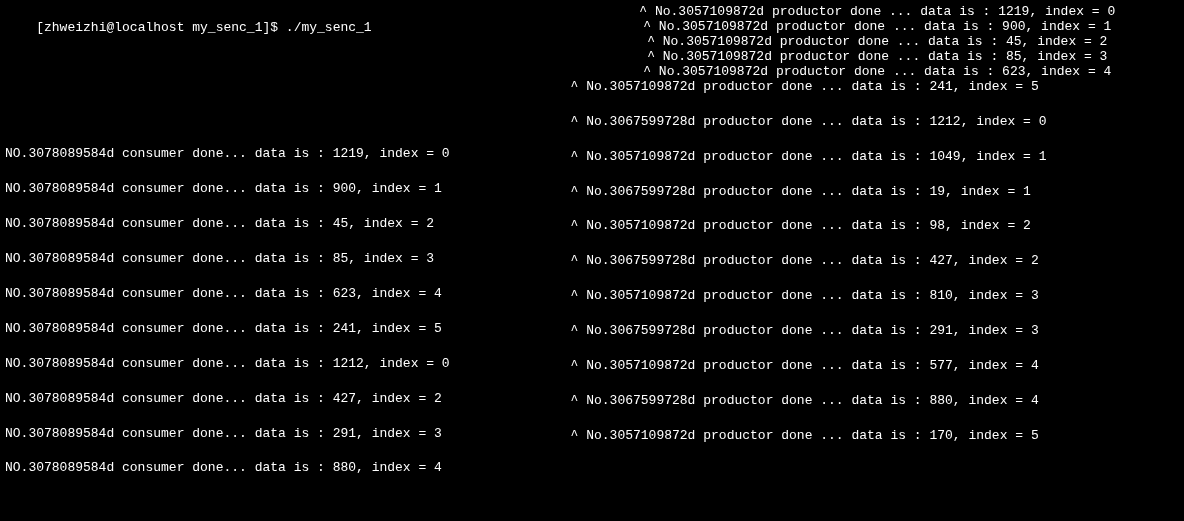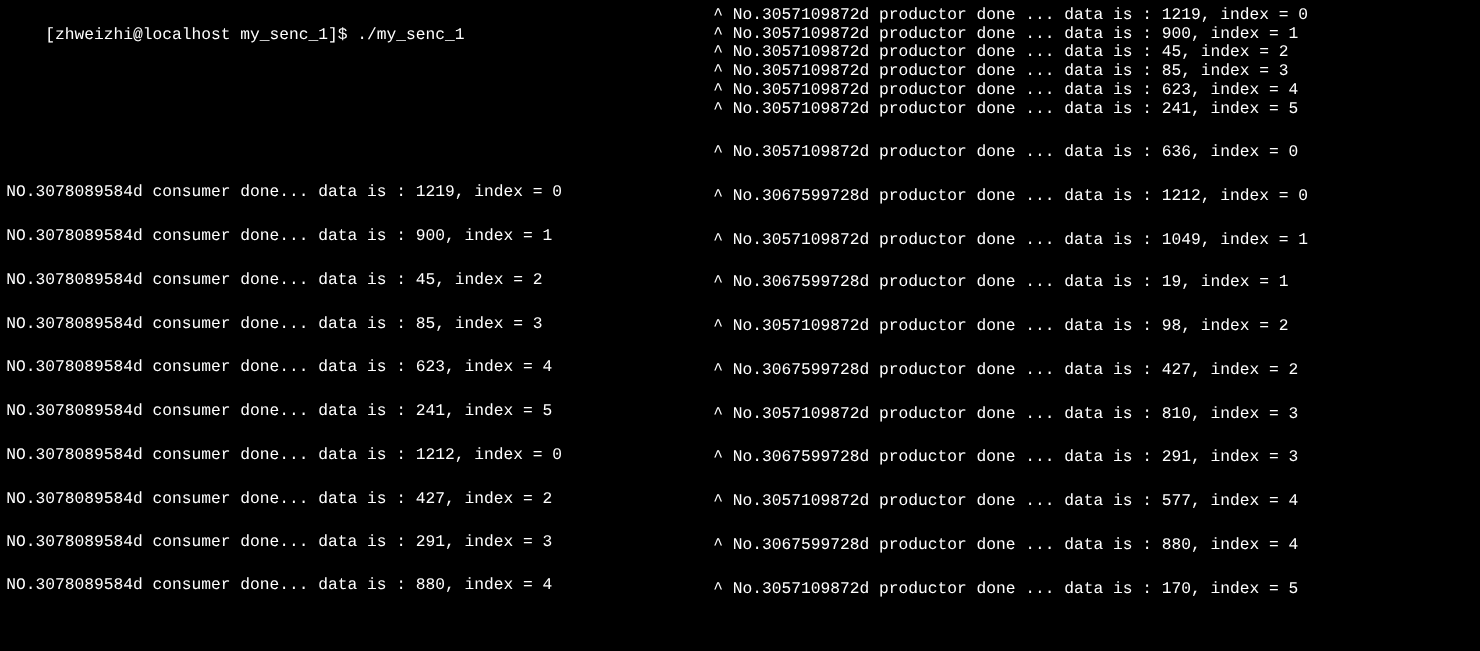--- a/index.html
+++ b/index.html
@@ -38,20 +38,21 @@
       line-height: 1.15;
     }
     .left .output-line {
       margin-bottom: 20px;
     }
     .right .output-line {
       margin-bottom: 20px;
     }
     .right .tight {
       margin-bottom: 0px;
+      text-align: center;
     }
     .right .tight-last {
     }
     .spacer {
       height: 95px;
     }
   </style>
 </head>
 <body>
 
@@ -73,21 +74,20 @@
 
 </div>
 
 <div class="right">
   <div class="output-line tight">  ^ No.3057109872d productor done ... data is : 1219, index = 0</div>
   <div class="output-line tight">  ^ No.3057109872d productor done ... data is : 900, index = 1</div>
   <div class="output-line tight">  ^ No.3057109872d productor done ... data is : 45, index = 2</div>
   <div class="output-line tight">  ^ No.3057109872d productor done ... data is : 85, index = 3</div>
   <div class="output-line tight">  ^ No.3057109872d productor done ... data is : 623, index = 4</div>
   <div class="output-line tight-last">  ^ No.3057109872d productor done ... data is : 241, index = 5</div>
-  <div class="output-line">  ^ No.3057109872d productor done ... data is : 636, index = 0</div>
   <div class="output-line">  ^ No.3067599728d productor done ... data is : 1212, index = 0</div>
   <div class="output-line">  ^ No.3057109872d productor done ... data is : 1049, index = 1</div>
   <div class="output-line">  ^ No.3067599728d productor done ... data is : 19, index = 1</div>
   <div class="output-line">  ^ No.3057109872d productor done ... data is : 98, index = 2</div>
   <div class="output-line">  ^ No.3067599728d productor done ... data is : 427, index = 2</div>
   <div class="output-line">  ^ No.3057109872d productor done ... data is : 810, index = 3</div>
   <div class="output-line">  ^ No.3067599728d productor done ... data is : 291, index = 3</div>
   <div class="output-line">  ^ No.3057109872d productor done ... data is : 577, index = 4</div>
   <div class="output-line">  ^ No.3067599728d productor done ... data is : 880, index = 4</div>
   <div class="output-line">  ^ No.3057109872d productor done ... data is : 170, index = 5</div>

